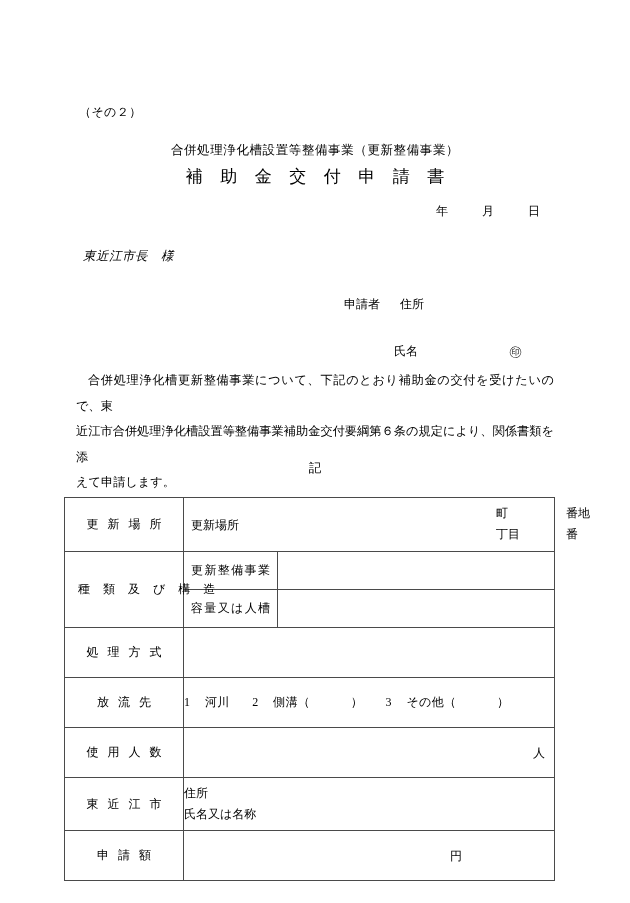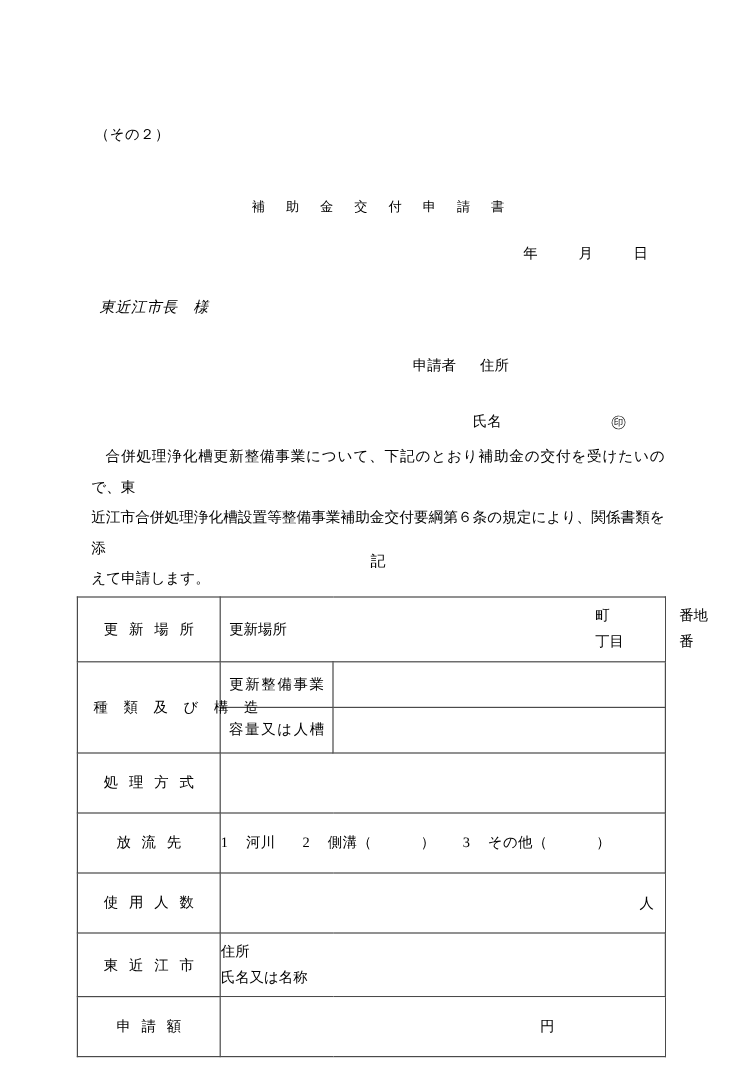--- a/index.html
+++ b/index.html
@@ -51,21 +51,21 @@
     font-size: 12.5px;
     letter-spacing: 0.6px;
     white-space: nowrap;
   }
   .doc-title-2 {
     position: absolute;
     left: 0;
     right: 0;
     top: 165px;
     text-align: center;
-    font-size: 11px;
+    font-size: 17px;
     letter-spacing: 17.5px;
     text-indent: 17.5px;
     white-space: nowrap;
   }
 
   .date-line {
     position: absolute;
     left: 0;
     right: 79px;
     top: 203px;
@@ -243,20 +243,21 @@
     transform: translateY(-50%);
   }
 </style>
 </head>
 <body>
 
 <div class="page">
 
   <div class="form-sub">（その２）</div>
 
+  <div class="doc-title-1">合併処理浄化槽設置等整備事業（更新整備事業）</div>
   <div class="doc-title-2">補助金交付申請書</div>
 
   <div class="date-line">年　月　日</div>
 
   <div class="addressee">東近江市長　様</div>
 
   <div class="applicant">
     <div class="row1">
       <span>申請者</span>
       <span style="display:inline-block;width:14px"></span>

